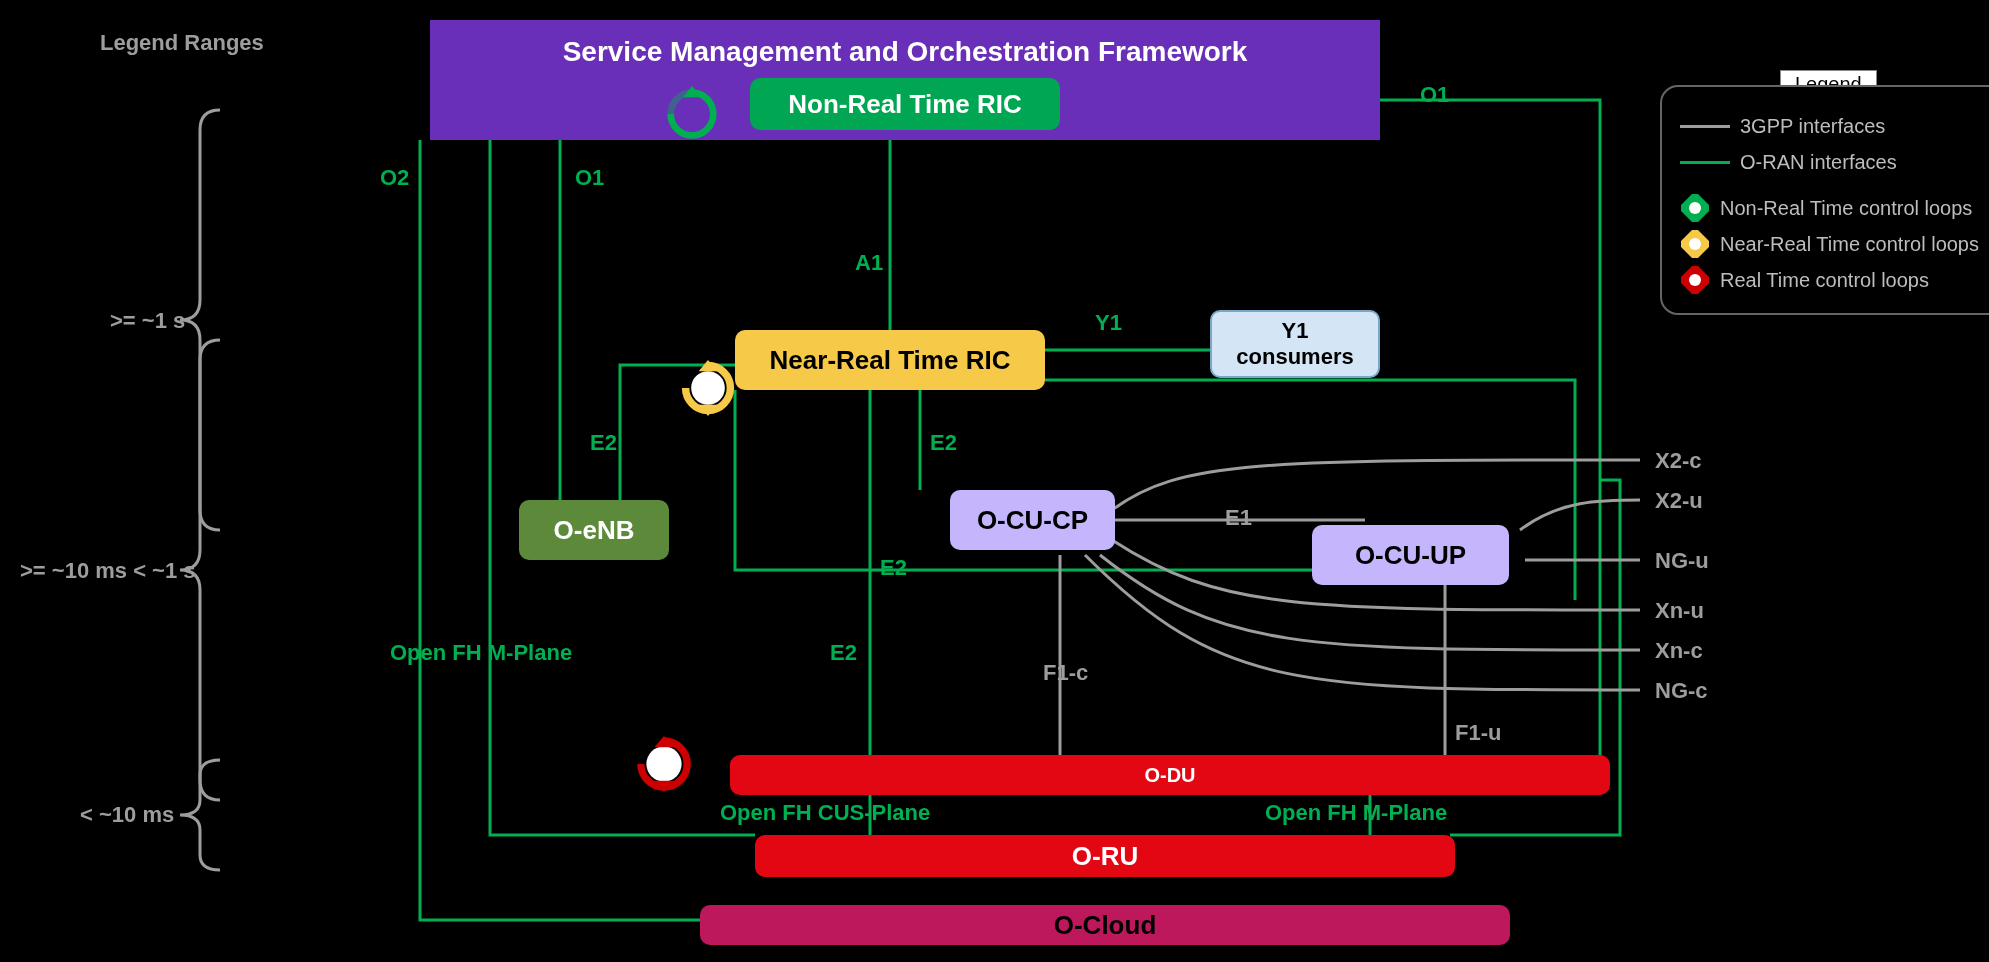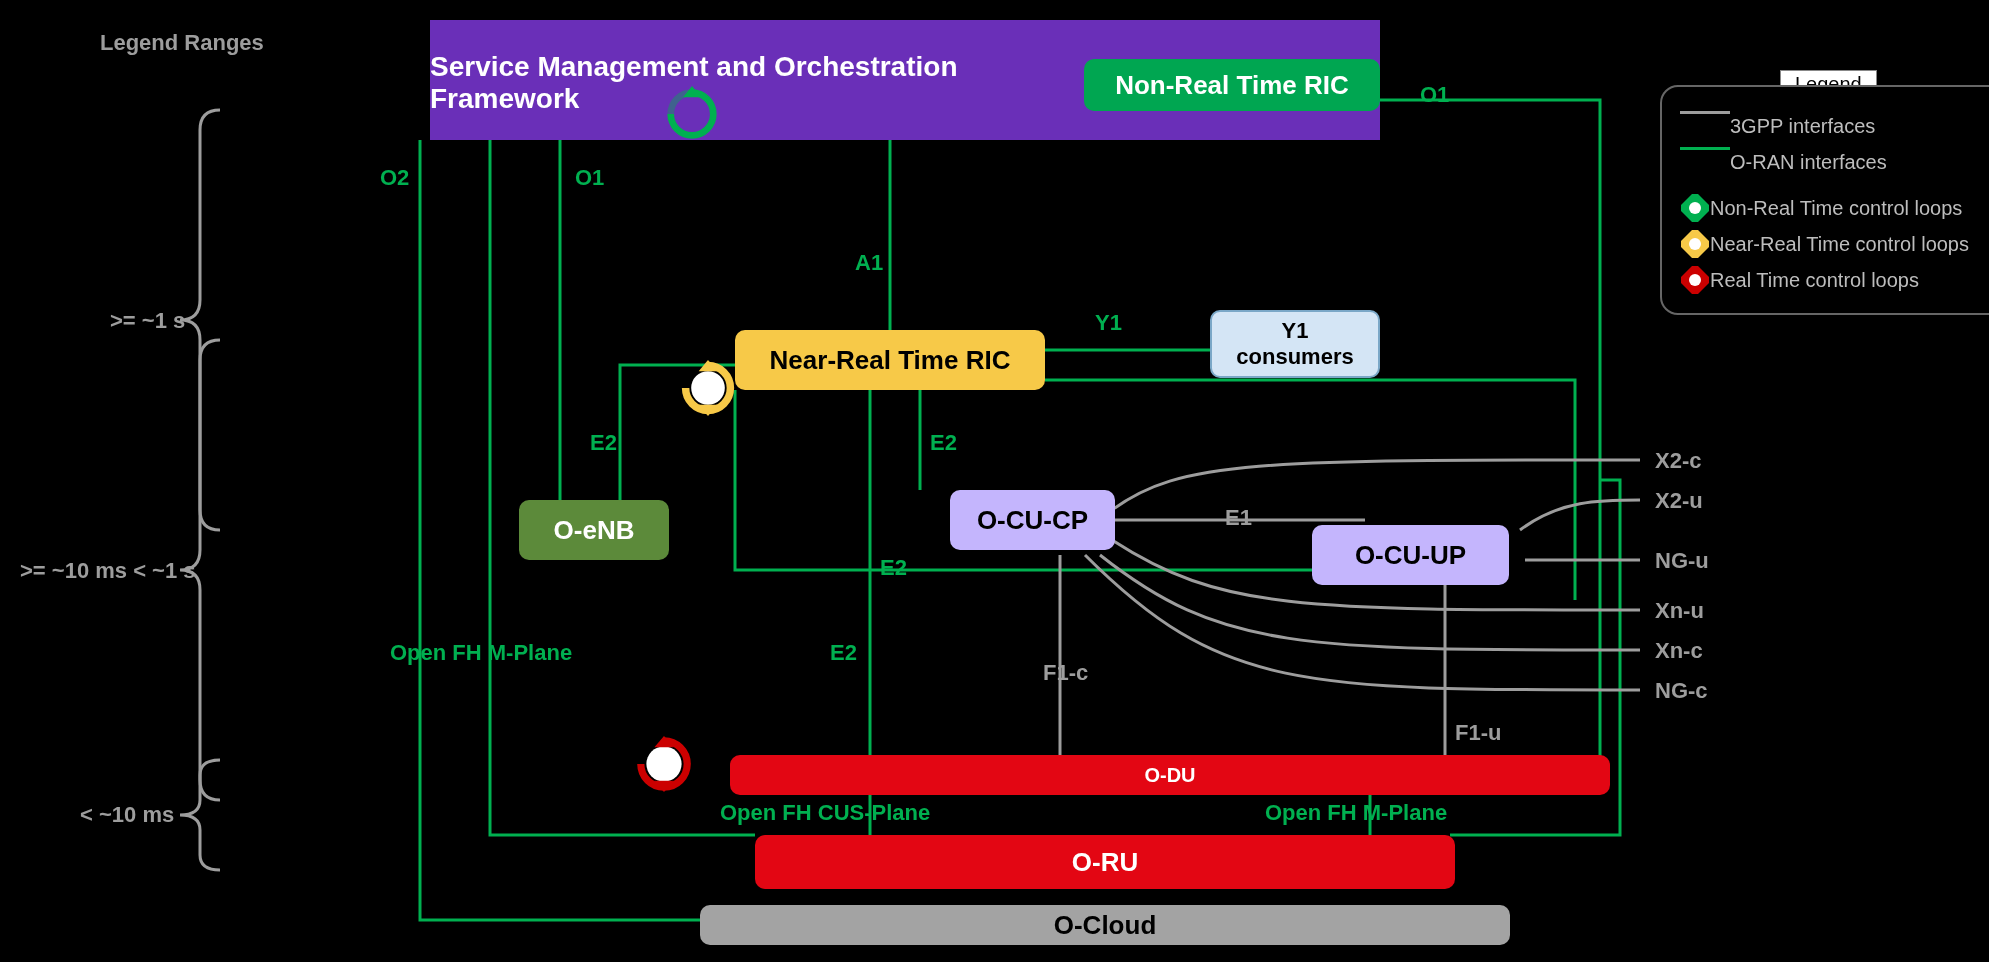--- a/index.html
+++ b/index.html
@@ -5,32 +5,32 @@
   html,body{margin:0;padding:0;background:#000;font-family:"Segoe UI",Arial,sans-serif;color:#fff;width:1989px;height:962px;overflow:hidden}
   .stage{position:relative;width:1989px;height:962px}
   .box{position:absolute;border-radius:10px;display:flex;align-items:center;justify-content:center;font-weight:600;box-sizing:border-box}
   .smo{background:#6a2fb8;border-radius:0}
   .nrt{background:#00a651;color:#fff}
   .near{background:#f7c948;color:#000}
   .cu{background:#c4b5fd;color:#000}
   .oenb{background:#5c8a3a;color:#fff}
   .odu{background:#e30613;color:#fff}
   .oru{background:#e30613;color:#fff}
-  .ocloud{background:#a3a3a3;color:#000}
+  .ocloud{background:#be185d;color:#000}
   .y1c{background:#d4e5f5;color:#000;border:2px solid #7aa7c7}
   .legend-box{position:absolute;border:2px solid #666;border-radius:18px;background:#000;padding:18px 24px 18px 18px;font-size:20px;color:#bdbdbd;line-height:1.5}
   .legend-title{position:absolute;background:#fff;color:#000;font-size:20px;padding:2px 14px;border:1px solid #888}
   .loop{position:absolute;width:56px;height:56px;border-radius:50%;display:flex;align-items:center;justify-content:center}
   .loop svg{position:absolute;inset:0}
   .lbl{position:absolute;font-weight:700;font-size:22px}
   .green{color:#00b050}
   .grey{color:#9d9d9d}
   .typranges{position:absolute;font-size:22px;color:#9d9d9d;font-weight:600}
   svg.lines{position:absolute;inset:0;width:1989px;height:962px;pointer-events:none}
-  .legend-row{display:flex;margin-top:6px}
+  .legend-row{display:flex;align-items:center;gap:10px;margin-top:6px}
   .legline{width:50px;height:0;border-top:3px solid}
   .legmark{width:30px;height:30px;display:inline-flex;align-items:center;justify-content:center}
 </style>
 </head>
 <body>
 
 <div class="stage">
 
 <svg class="lines">
 
@@ -79,21 +79,21 @@
     <path d="M 1085 555 C 1220 690 1300 690 1640 690"></path>
   </g>
 
   <g stroke="#9d9d9d" stroke-width="3" fill="none">
     <path d="M 220 110 Q 200 110 200 130 V 300 Q 200 320 180 320 Q 200 320 200 340 V 510 Q 200 530 220 530"></path>
     <path d="M 220 340 Q 200 340 200 360 V 550 Q 200 570 180 570 Q 200 570 200 590 V 780 Q 200 800 220 800"></path>
     <path d="M 220 760 Q 200 760 200 775 V 800 Q 200 815 180 815 Q 200 815 200 830 V 855 Q 200 870 220 870"></path>
   </g>
 </svg>
 
-<div class="box smo" style="left:430px;top:20px;width:950px;height:120px;flex-direction:row">
+<div class="box smo" style="left:430px;top:20px;width:950px;height:120px;flex-direction:column">
   <div style="font-size:28px;margin-top:6px">Service Management and Orchestration Framework</div>
   <div class="box nrt" style="position:relative;left:0;top:0;width:310px;height:52px;font-size:26px;margin-top:10px">Non-Real Time RIC</div>
 </div>
 
 <div class="loop" style="left:664px;top:86px">
   <svg viewBox="0 0 50 50">
         <circle cx="25" cy="25" r="16" fill="#6a2fb8"></circle>
         <path d="M25 6 A19 19 0 1 1 6 25" stroke="#00b050" stroke-width="6" fill="none"></path>
         <path d="M6 25 A19 19 0 0 1 25 6" stroke="#00b050" stroke-width="6" fill="none" opacity=".4"></path>
         <polygon points="25,0 33,10 17,10" fill="#00b050"></polygon>
@@ -121,21 +121,21 @@
 <div class="box odu" style="left:730px;top:755px;width:880px;height:40px;font-size:20px">O-DU</div>
 <div class="loop" style="left:636px;top:736px">
   <svg viewBox="0 0 70 70">
         <circle cx="35" cy="35" r="22" fill="#fff"></circle>
         <path d="M35 6 A29 29 0 1 1 6 35" stroke="#cc0000" stroke-width="9" fill="none"></path>
         <polygon points="35,0 47,14 23,14" fill="#cc0000"></polygon>
         <polygon points="35,70 23,56 47,56" fill="#cc0000"></polygon>
       </svg>
 </div>
 
-<div class="box oru" style="left:755px;top:835px;width:700px;height:54px;font-size:26px">O-RU</div>
+<div class="box oru" style="left:755px;top:835px;width:700px;height:42px;font-size:26px">O-RU</div>
 <div class="box ocloud" style="left:700px;top:905px;width:810px;height:40px;font-size:26px">O-Cloud</div>
 
 <div class="typranges" style="left:100px;top:30px">Legend Ranges</div>
 <div class="typranges" style="left:110px;top:308px">&gt;= ~1 s</div>
 <div class="typranges" style="left:20px;top:558px">&gt;= ~10 ms &lt; ~1 s</div>
 <div class="typranges" style="left:80px;top:802px">&lt; ~10 ms</div>
 
 <div class="lbl green" style="left:380px;top:165px">O2</div>
 <div class="lbl green" style="left:575px;top:165px">O1</div>
 <div class="lbl green" style="left:1420px;top:82px">O1</div>

